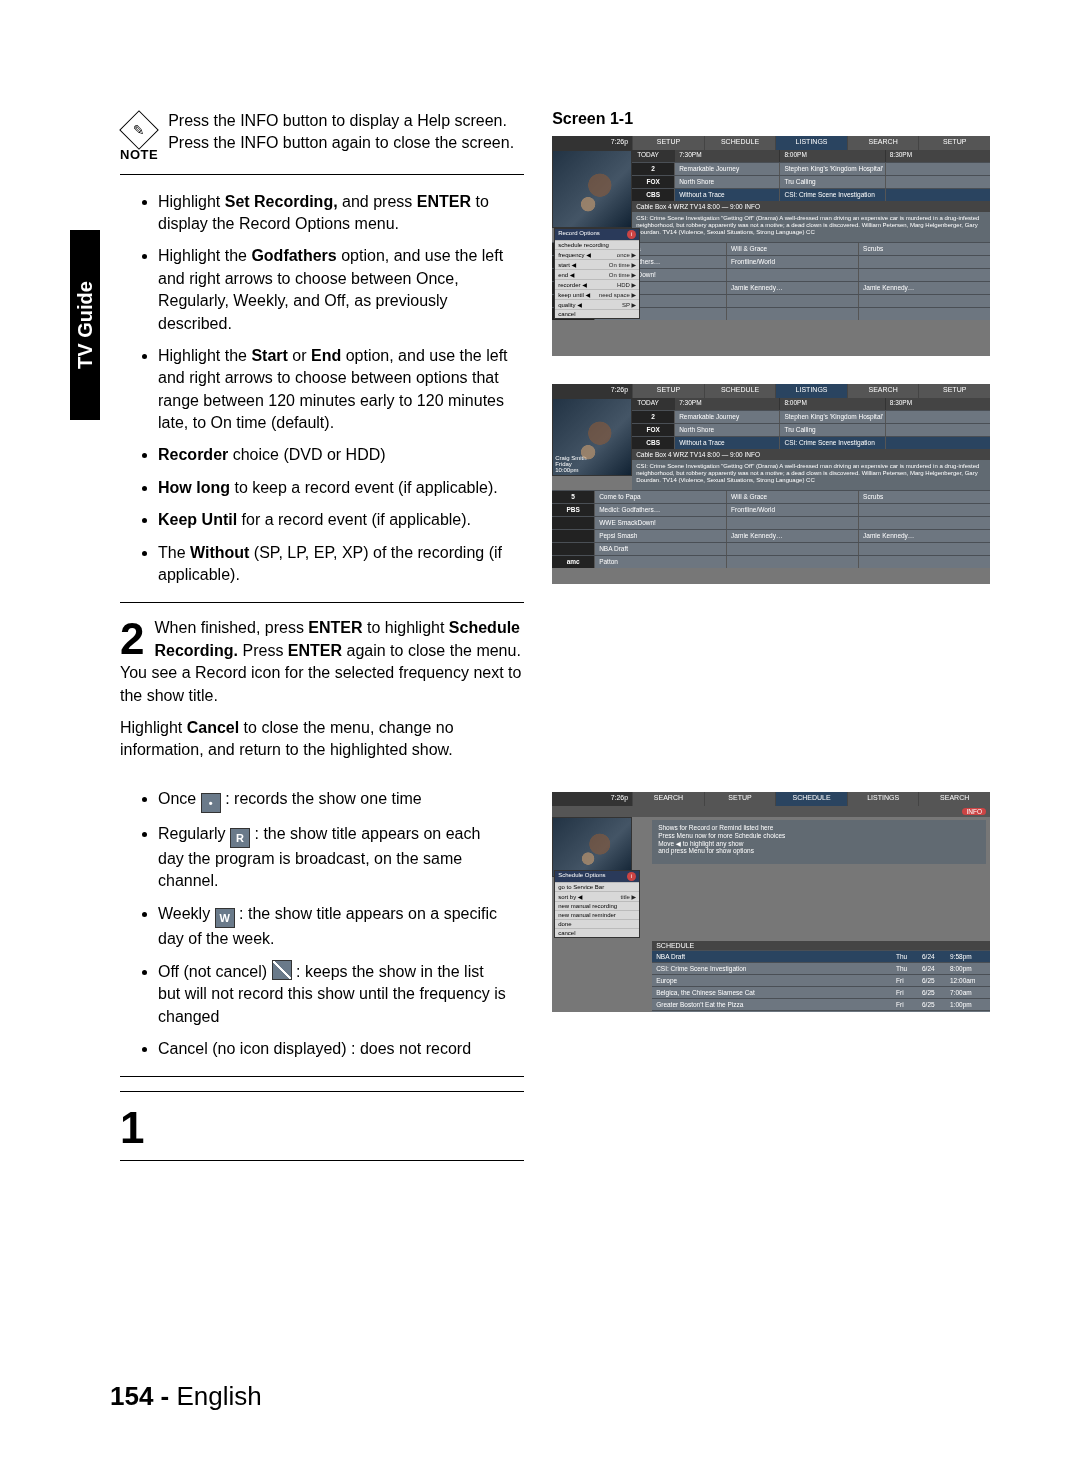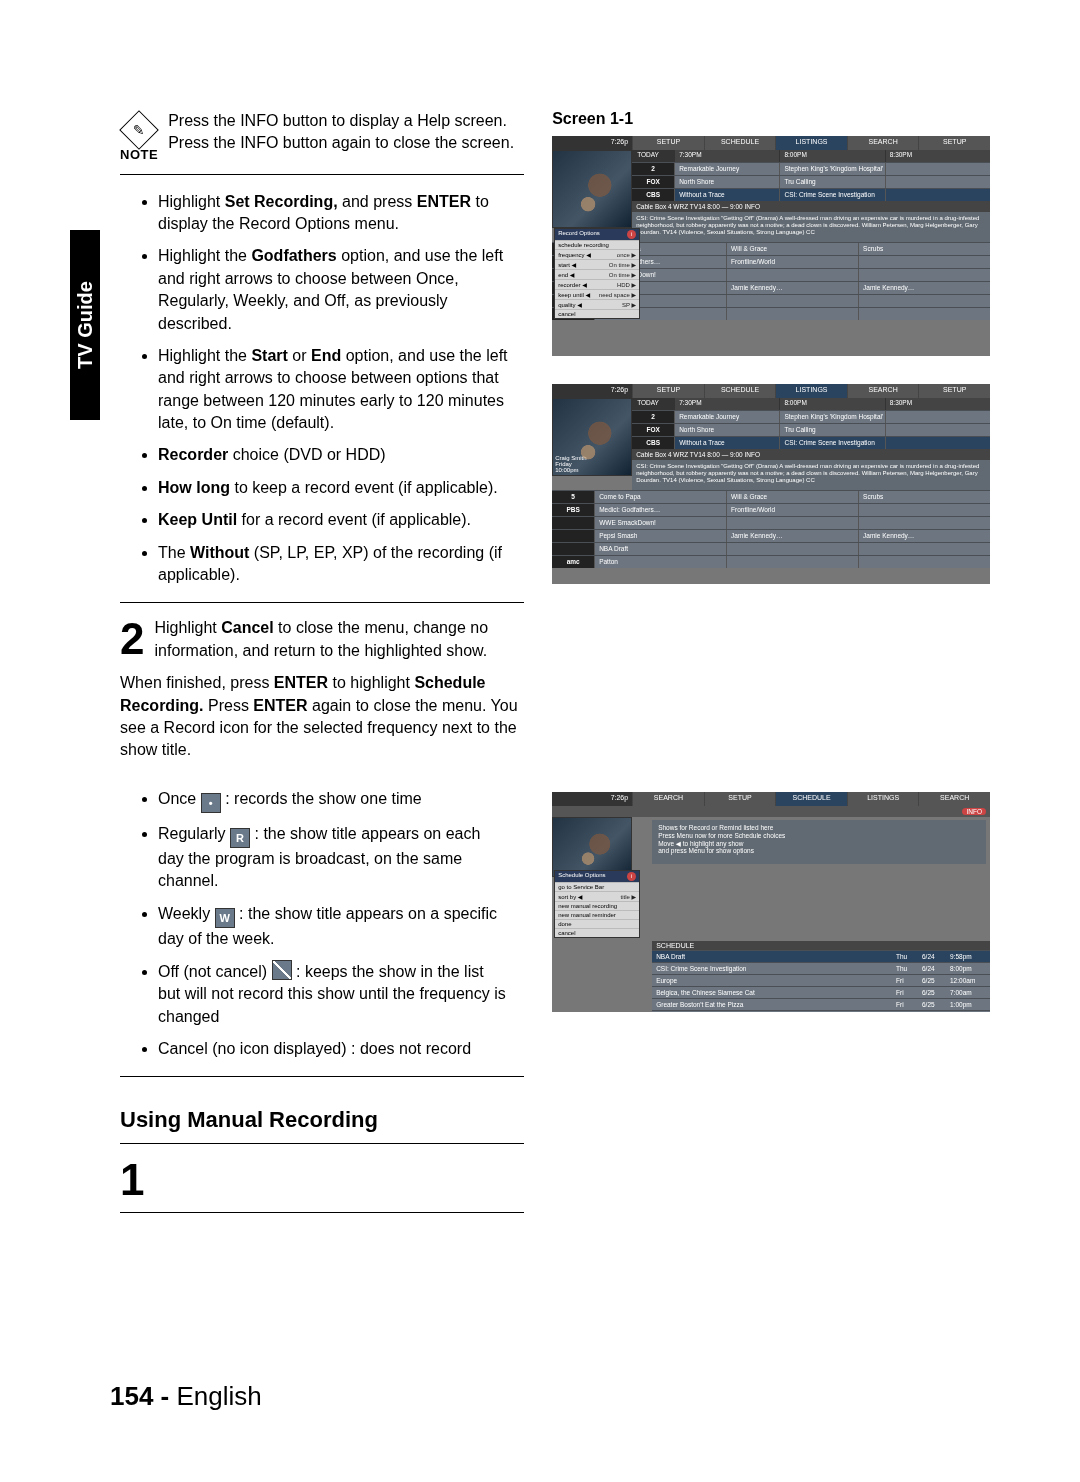--- a/index.html
+++ b/index.html
@@ -293,24 +293,24 @@
         <li><b>How long</b><span> to keep a record event (if applicable).</span></li>
         <li><b>Keep Until</b><span> for a record event (if applicable).</span></li>
         <li><span>The </span><b>Without</b><span> (SP, LP, EP, XP) of the recording (if applicable).</span></li>
       </ul>
 
       <hr class="rule">
 
       <div class="step-block">
         <span class="big-num">2</span>
         <p>
-          <span>Highlight </span><b>Cancel</b><span> to close the menu, change no information, and return to the highlighted show.</span>
+          <span>When finished, press </span><b>ENTER</b><span> to highlight </span><b>Schedule Recording.</b><span> Press </span><b>ENTER</b><span> again to close the menu. You see a Record icon for the selected frequency next to the show title.</span>
         </p>
         <p>
-          <span>When finished, press </span><b>ENTER</b><span> to highlight </span><b>Schedule Recording.</b><span> Press </span><b>ENTER</b><span> again to close the menu. You see a Record icon for the selected frequency next to the show title.</span>
+          <span>Highlight </span><b>Cancel</b><span> to close the menu, change no information, and return to the highlighted show.</span>
         </p>
       </div>
 
       <ul class="bullets">
         <li>
           <span>Once</span>
           <span class="freq-icon">•</span>
           <span> : records the show one time</span>
         </li>
         <li>
@@ -326,21 +326,20 @@
         <li>
           <span>Off (not cancel) </span>
           <span class="freq-icon slash"></span>
           <span> : keeps the show in the list but will not record this show until the frequency is changed</span>
         </li>
         <li>Cancel (no icon displayed) : does not record</li>
       </ul>
 
       <hr class="rule">
 
-      <h2 class="section">Using Manual Recording</h2>
       <hr class="rule">
       <div class="step-block">
         <span class="big-num">1</span>
       </div>
       <hr class="rule">
     </div>
 
     <div class="col col-right">
 
       <p class="screen-label">Screen 1-1</p>

